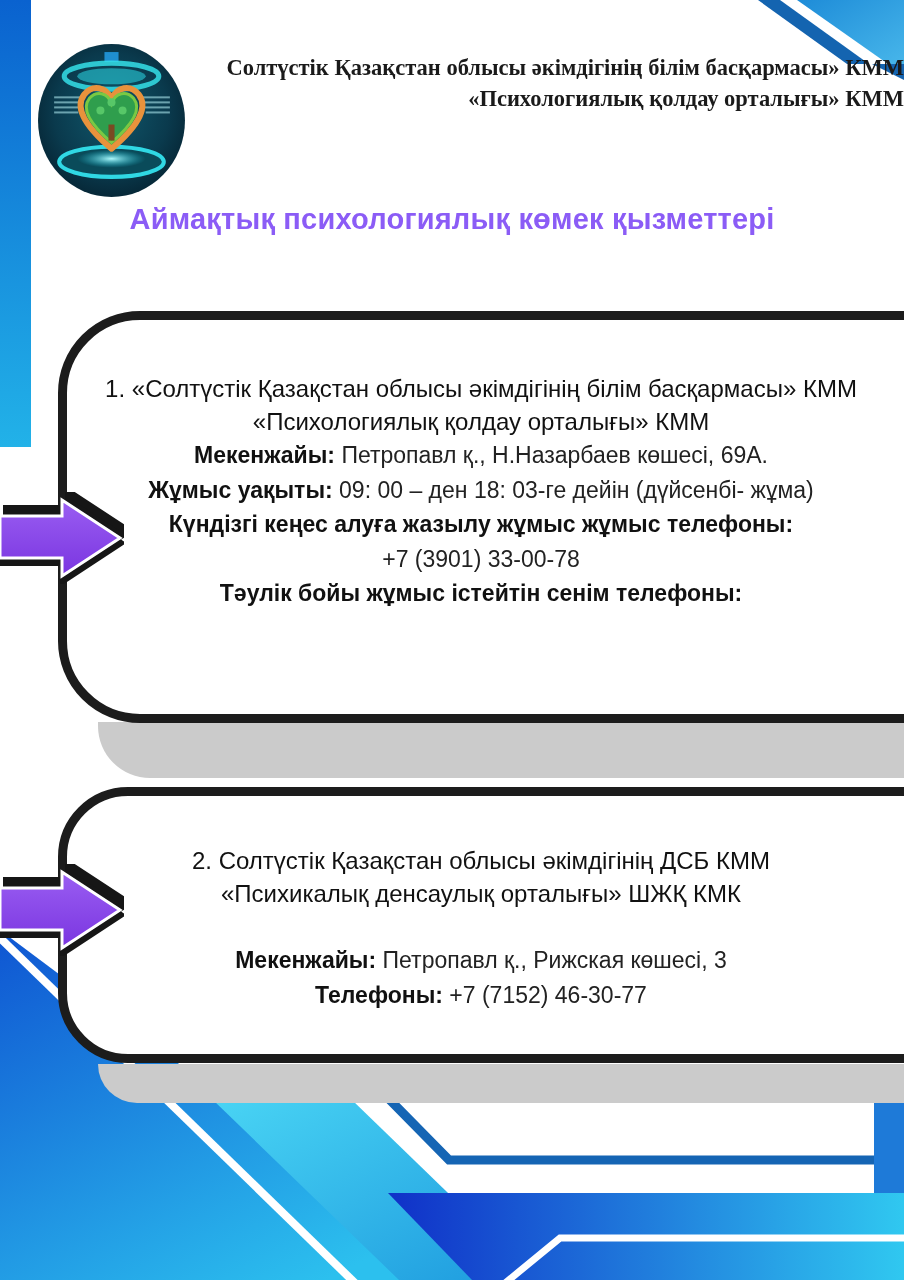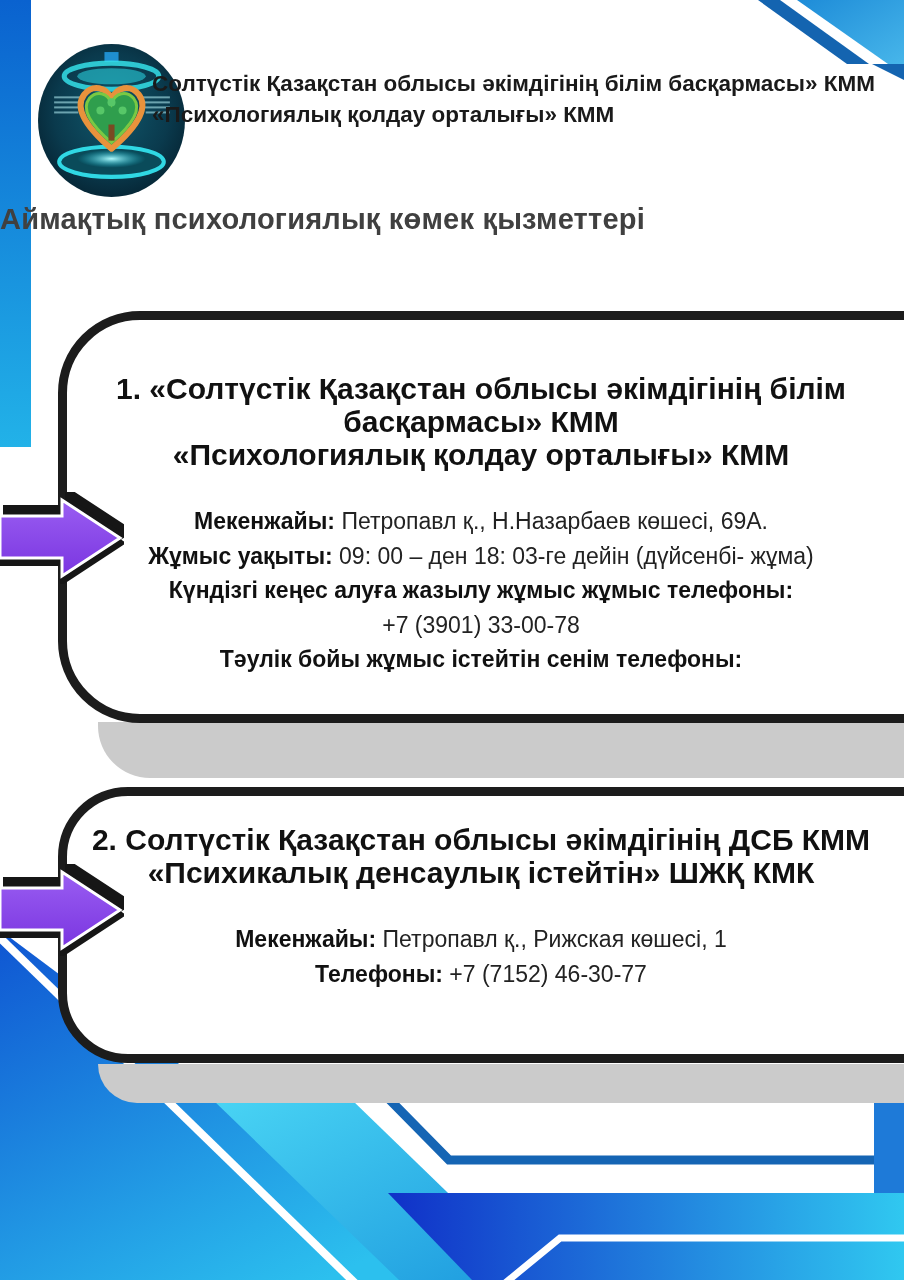--- a/index.html
+++ b/index.html
@@ -7,41 +7,41 @@
     position:relative;width:904px;height:1280px;margin:0 auto;
     background:#ffffff;overflow:hidden;
     font-family:"Liberation Sans","DejaVu Sans",sans-serif;
     color:#1c1c1c;
   }
   
   #decor{position:absolute;inset:0;z-index:0;}
   
   .logo{position:absolute;left:38px;top:44px;width:147px;height:153px;z-index:2;}
   .org-lines{
-    position:absolute;left:152px;right:0;top:68px;z-index:2;
-    text-align:left;font-weight:bold;font-size:22.5px;line-height:31px;color:#1a1a1a;
+    position:absolute;left:152px;right:0;top:52px;z-index:2;
+    text-align:right;font-weight:bold;font-size:22.5px;line-height:31px;color:#1a1a1a;font-family:Liberation Serif, serif;
   }
   .page-title{
     position:absolute;left:0;right:0;top:203px;z-index:2;
-    text-align:left;font-weight:bold;font-size:29px;color:#404040;
+    text-align:center;font-weight:bold;font-size:29px;color:#8b5cf6;
     letter-spacing:.2px;
   }
   
   .card{
     position:absolute;left:58px;right:-84px;z-index:2;
     background:#ffffff;border:9px solid #1c1c1c;box-sizing:border-box;
     display:flex;flex-direction:column;justify-content:flex-start;
   }
   .card .inner{margin-right:84px;text-align:center;}
   #card1{top:311px;height:412px;border-radius:82px;}
   #card1 .inner{padding-top:52px;}
   #card2{top:787px;height:276px;border-radius:70px;}
-  #card2 .inner{padding-top:27px;}
-  .card-heading{font-weight:bold;font-size:30px;line-height:33px;color:#111;}
-  .card-rows{margin-top:33px;font-size:23px;line-height:34.5px;color:#222;}
+  #card2 .inner{padding-top:48px;}
+  .card-heading{font-weight:normal;font-size:24px;line-height:33px;color:#111;}
+  .card-rows{font-size:23px;line-height:34.5px;color:#222;}
   #card2 .card-rows{margin-top:33px;}
   .row .lbl{font-weight:bold;color:#111;}
   .shadow{
     position:absolute;left:98px;right:0;z-index:1;background:#cbcbcb;
     border-radius:0 0 0 52px;
   }
   #shadow1{top:722px;height:56px;}
   #shadow2{top:1064px;height:39px;border-radius:0 0 0 42px;}
   
   .arrow{position:absolute;left:0;width:124px;height:92px;z-index:3;}
@@ -159,24 +159,24 @@
         <div class="row"><span>+7 (3901) 33-00-78</span></div>
         <div class="row"><span class="lbl">Тәулік бойы жұмыс істейтін сенім телефоны:</span></div>
       </div>
     </div>
   </div>
 
   <div class="card" id="card2">
     <div class="inner">
       <div class="card-heading">
         <div>2. Солтүстік Қазақстан облысы әкімдігінің ДСБ КММ</div>
-        <div>«Психикалық денсаулық істейтін» ШЖҚ КМК</div>
+        <div>«Психикалық денсаулық орталығы» ШЖҚ КМК</div>
       </div>
       <div class="card-rows">
-        <div class="row"><span class="lbl">Мекенжайы:</span><span> Петропавл қ., Рижская көшесі, 1</span></div>
+        <div class="row"><span class="lbl">Мекенжайы:</span><span> Петропавл қ., Рижская көшесі, 3</span></div>
         <div class="row"><span class="lbl">Телефоны:</span><span> +7 (7152) 46-30-77</span></div>
       </div>
     </div>
   </div>
 
   <svg class="arrow" id="arrow1" viewBox="0 0 124 92">
     <defs>
       <linearGradient id="gArr" x1="0" y1="0" x2="0" y2="1">
         <stop offset="0" stop-color="#9a5ef2"></stop>
           <stop offset="1" stop-color="#7a35e0"></stop>

